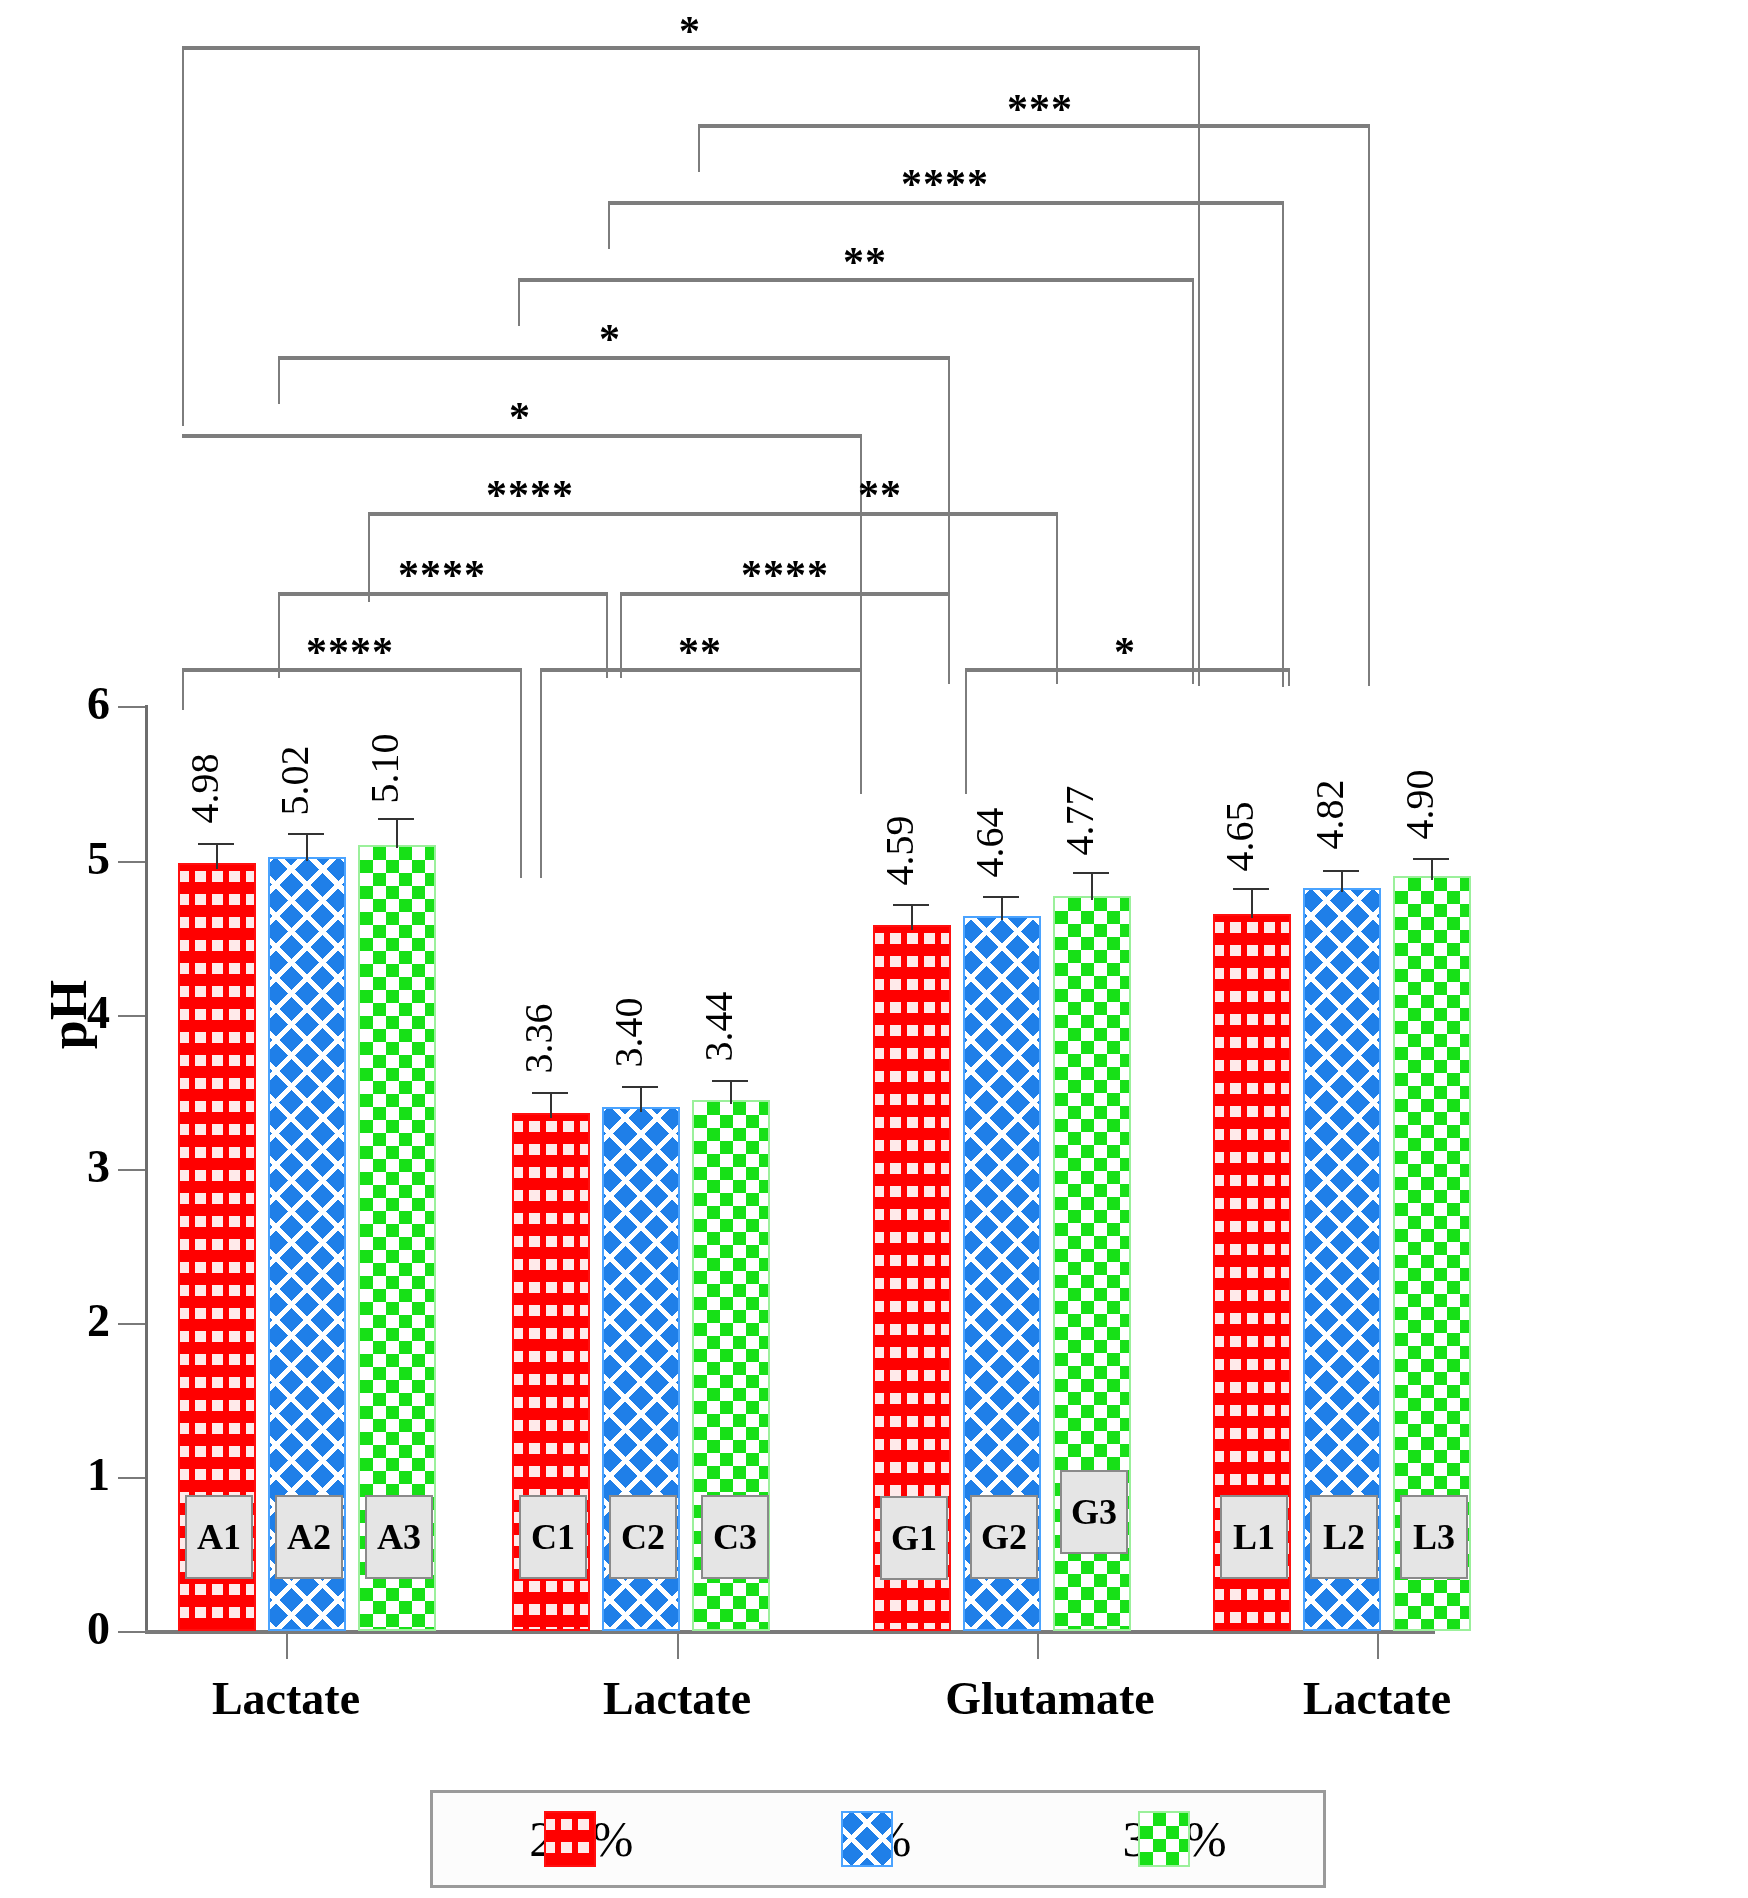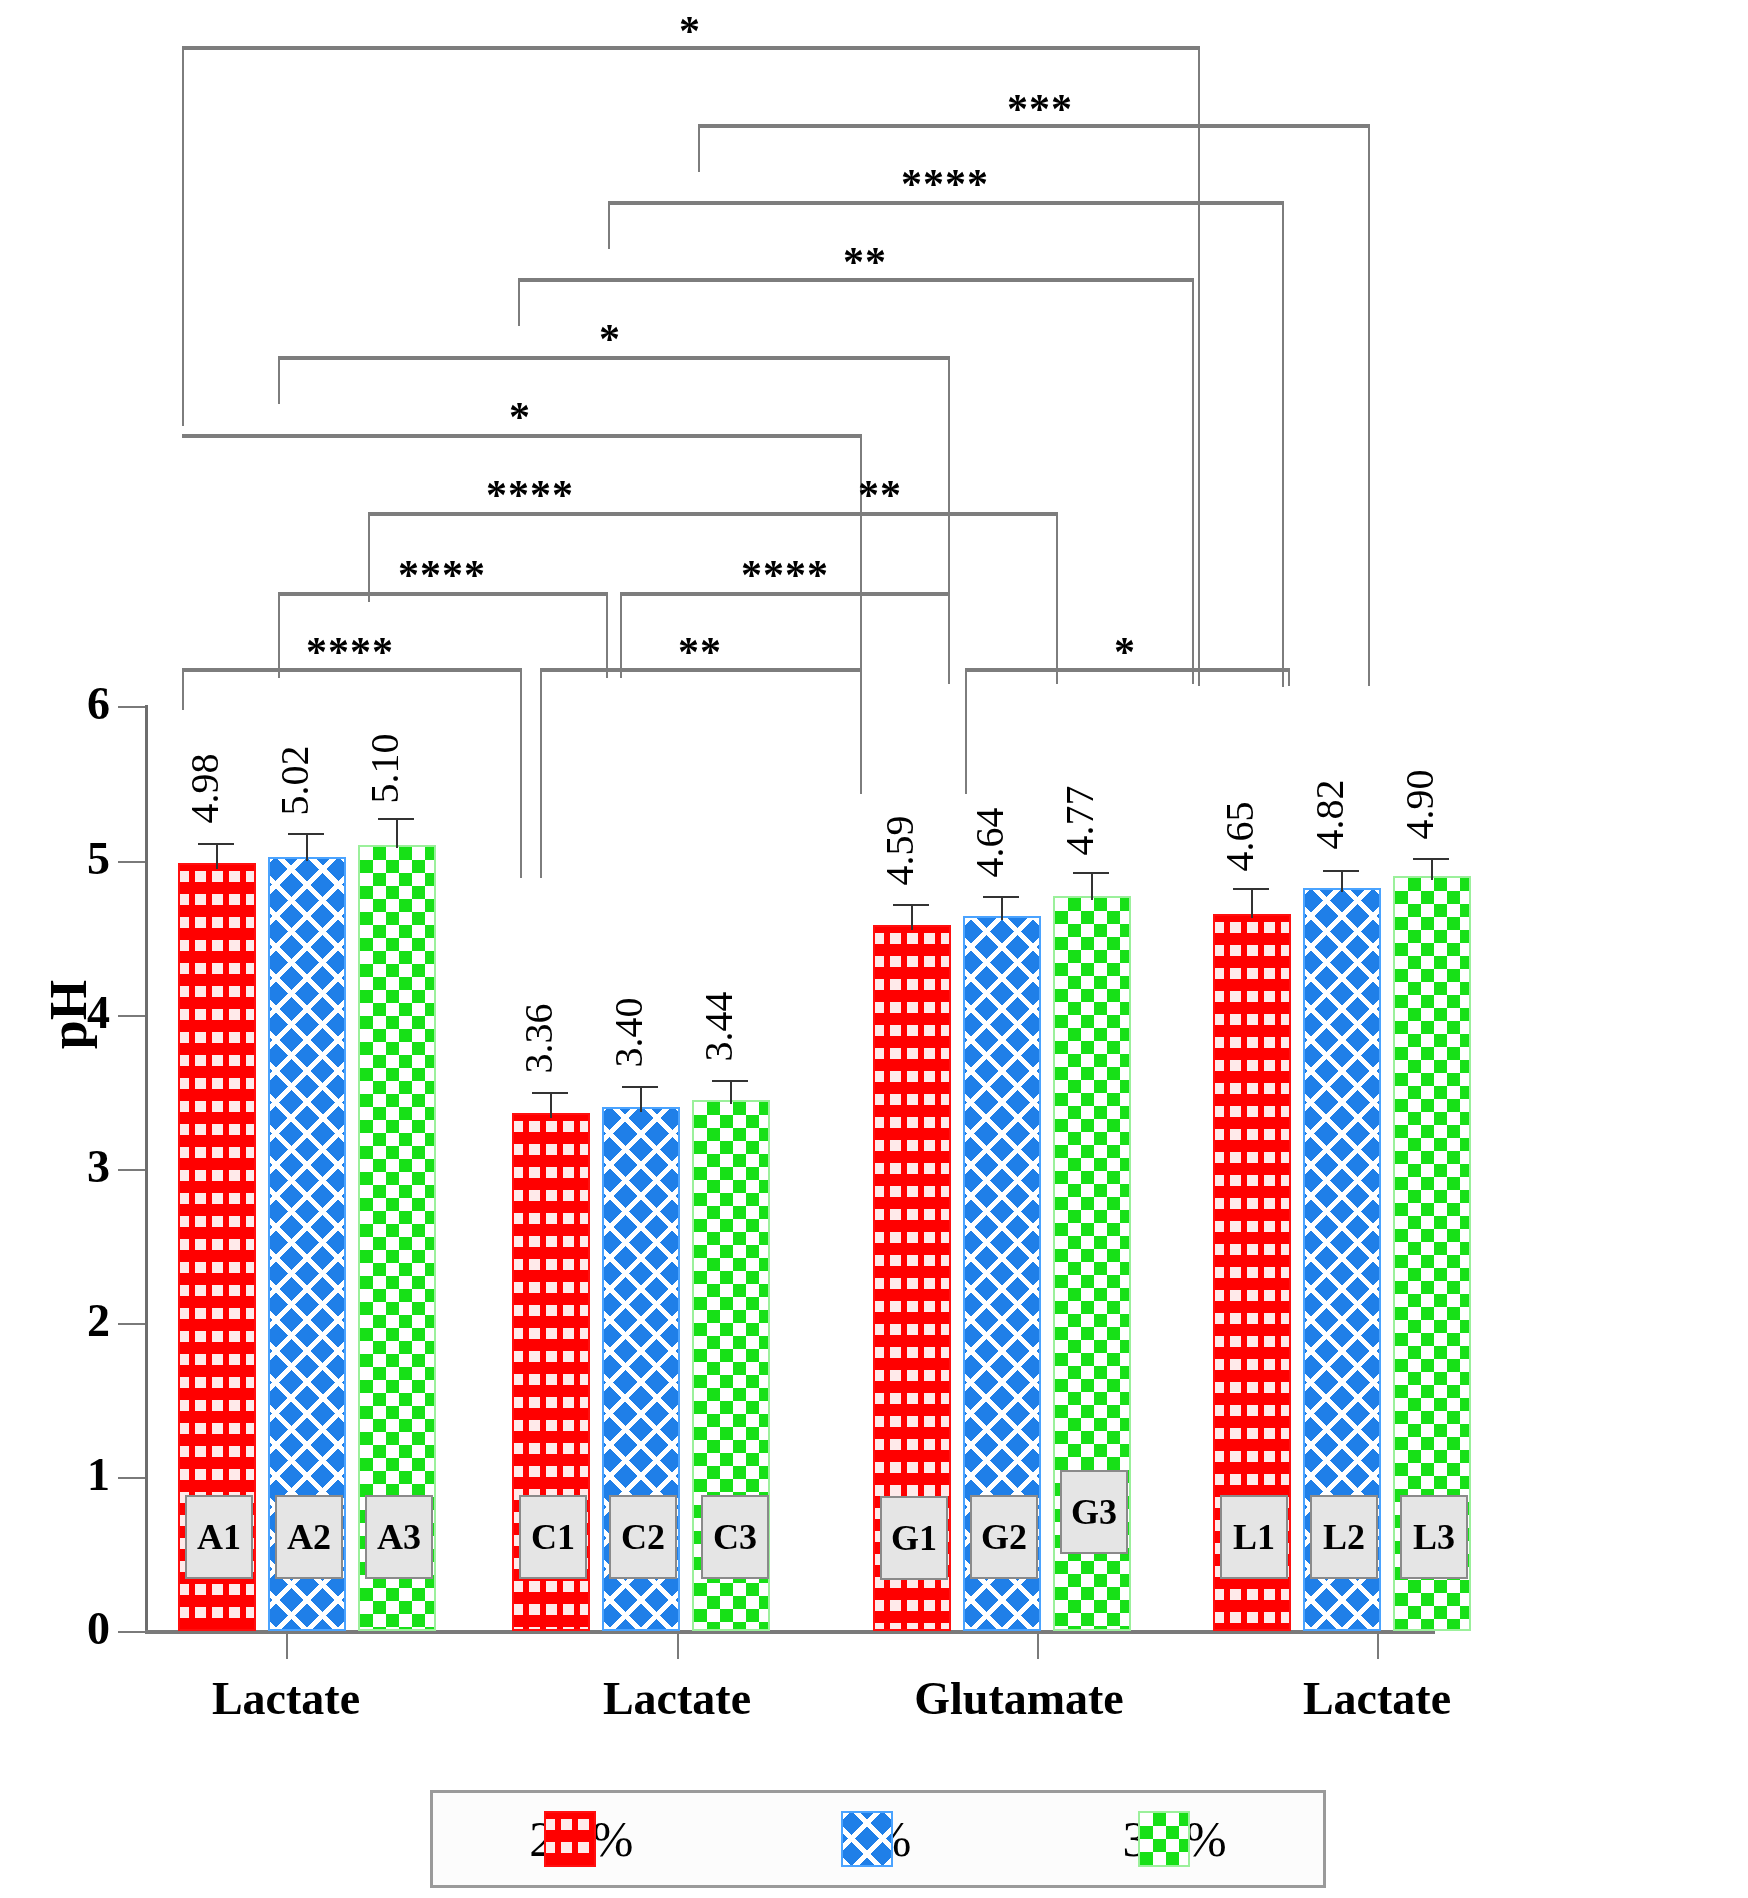--- a/index.html
+++ b/index.html
@@ -100,21 +100,21 @@
     <div class="ytick" style="top:1631px"></div>
     <div class="ytick-lab" style="left:50px;top:1606px">0</div>
 
     <div class="xtick" style="left:286px"></div>
     <div class="cat-lab" style="left:156px;top:1672px;width:260px">Lactate</div>
 
     <div class="xtick" style="left:677px"></div>
     <div class="cat-lab" style="left:547px;top:1672px;width:260px">Lactate</div>
 
     <div class="xtick" style="left:1037px"></div>
-    <div class="cat-lab" style="left:859px;top:1672px;width:320px">Glutamate</div>
+    <div class="cat-lab" style="left:890px;top:1672px;width:320px">Glutamate</div>
 
     <div class="xtick" style="left:1377px"></div>
     <div class="cat-lab" style="left:1237px;top:1672px;width:280px">Lactate</div>
 
     <div class="bar red" style="left:178px;top:863px;width:78px;height:768px"></div>
     <div class="errbar" style="left:216px;top:843px;height:26px"></div>
     <div class="errcap" style="left:198px;top:843px;width:36px"></div>
     <div class="vallab" style="left:204px;top:800px">4.98</div>
     <div class="barcode" style="left:185px;top:1495px;width:64px;height:80px">A1</div>
 

